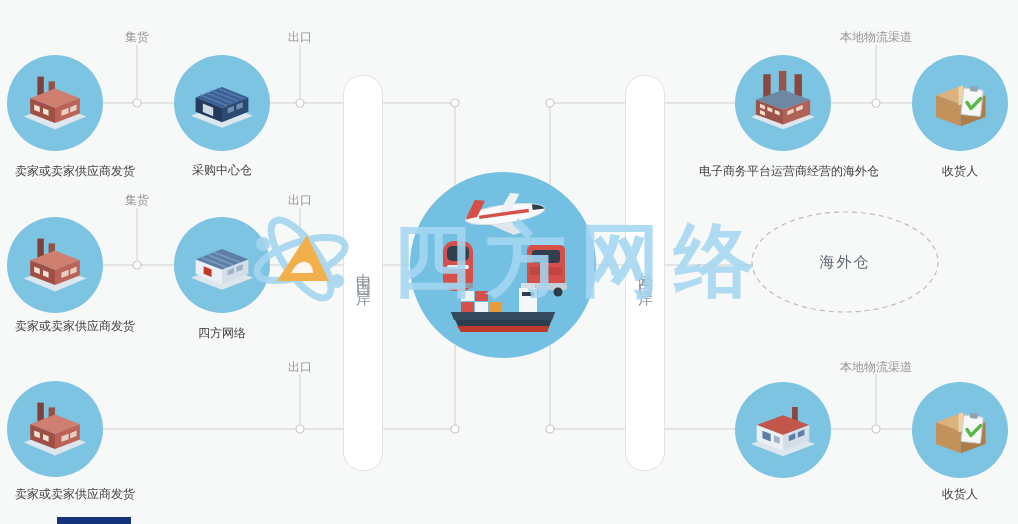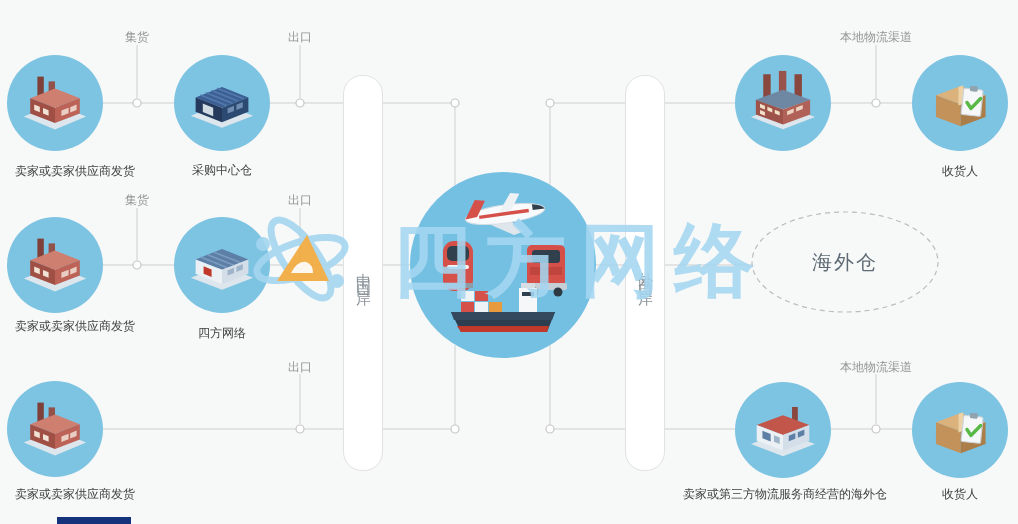--- a/index.html
+++ b/index.html
@@ -6,21 +6,21 @@
   body{font-family:"Liberation Sans","DejaVu Sans",sans-serif;}
   .canvas{position:relative;width:1018px;height:524px;background:#f7f8f8;overflow:hidden;}
   .layer{position:absolute;left:0;top:0;z-index:1;}
   .bubble{position:absolute;width:96px;height:96px;border-radius:50%;background:#7dc3e2;display:flex;align-items:center;justify-content:center;z-index:2;}
   .bubble svg{display:block;}
   .bubble-big{position:absolute;width:186px;height:186px;border-radius:50%;background:#74c0e2;z-index:2;}
   .node-label{position:absolute;transform:translateX(-50%);color:#404040;font-size:12px;white-space:nowrap;z-index:3;}
   .edge-label{position:absolute;transform:translateX(-50%);color:#949494;font-size:12px;white-space:nowrap;z-index:3;}
   .port{position:absolute;width:38px;height:394px;background:#ffffff;border:1px solid #e2e2e2;border-radius:19px;display:flex;align-items:center;justify-content:center;z-index:2;}
   .port span{writing-mode:vertical-rl;color:#8b949b;font-size:15px;letter-spacing:6px;}
-  .ellipse-label{position:absolute;transform:translate(-50%,-50%);color:#5f6b74;font-size:20px;letter-spacing:2px;z-index:3;white-space:nowrap;text-align:center;}
+  .ellipse-label{position:absolute;transform:translate(-50%,-50%);color:#5f6b74;font-size:15px;letter-spacing:2px;z-index:3;white-space:nowrap;text-align:center;}
   .watermark-text{position:absolute;left:392px;top:213px;font-size:80px;font-weight:bold;color:rgba(164,214,240,0.88);letter-spacing:14px;line-height:1.2;white-space:nowrap;z-index:5;pointer-events:none;text-align:center;}
   .watermark-logo{position:absolute;left:249px;top:197px;z-index:5;opacity:0.9;pointer-events:none;}
   .footer-strip{position:absolute;left:57px;top:517px;width:74px;height:7px;background:#15337c;z-index:2;}
 </style>
 </head>
 <body>
 
 <svg width="0" height="0" style="position:absolute" aria-hidden="true">
   <defs>
     <symbol id="icon-factory" viewBox="0 0 90 80">
@@ -250,22 +250,22 @@
           <use href="#icon-parcel"></use>
         </svg>
       </span>
   </div>
 
   <div class="node-label" style="left:75px;top:163px">卖家或卖家供应商发货</div>
   <div class="node-label" style="left:75px;top:318px">卖家或卖家供应商发货</div>
   <div class="node-label" style="left:75px;top:486px">卖家或卖家供应商发货</div>
   <div class="node-label" style="left:222px;top:162px">采购中心仓</div>
   <div class="node-label" style="left:222px;top:325px">四方网络</div>
+  <div class="node-label" style="left:789px;top:163px">电子商务平台运营商经营的海外仓</div>
   <div class="node-label" style="left:960px;top:163px">收货人</div>
-  <div class="node-label" style="left:785px;top:486px">卖家或第三方物流服务商经营的海外仓</div>
   <div class="node-label" style="left:960px;top:486px">收货人</div>
 
   <div class="edge-label" style="left:137px;top:29px">集货</div>
   <div class="edge-label" style="left:300px;top:29px">出口</div>
   <div class="edge-label" style="left:876px;top:29px">本地物流渠道</div>
   <div class="edge-label" style="left:137px;top:192px">集货</div>
   <div class="edge-label" style="left:300px;top:192px">出口</div>
   <div class="edge-label" style="left:300px;top:359px">出口</div>
   <div class="edge-label" style="left:876px;top:359px">本地物流渠道</div>
 

